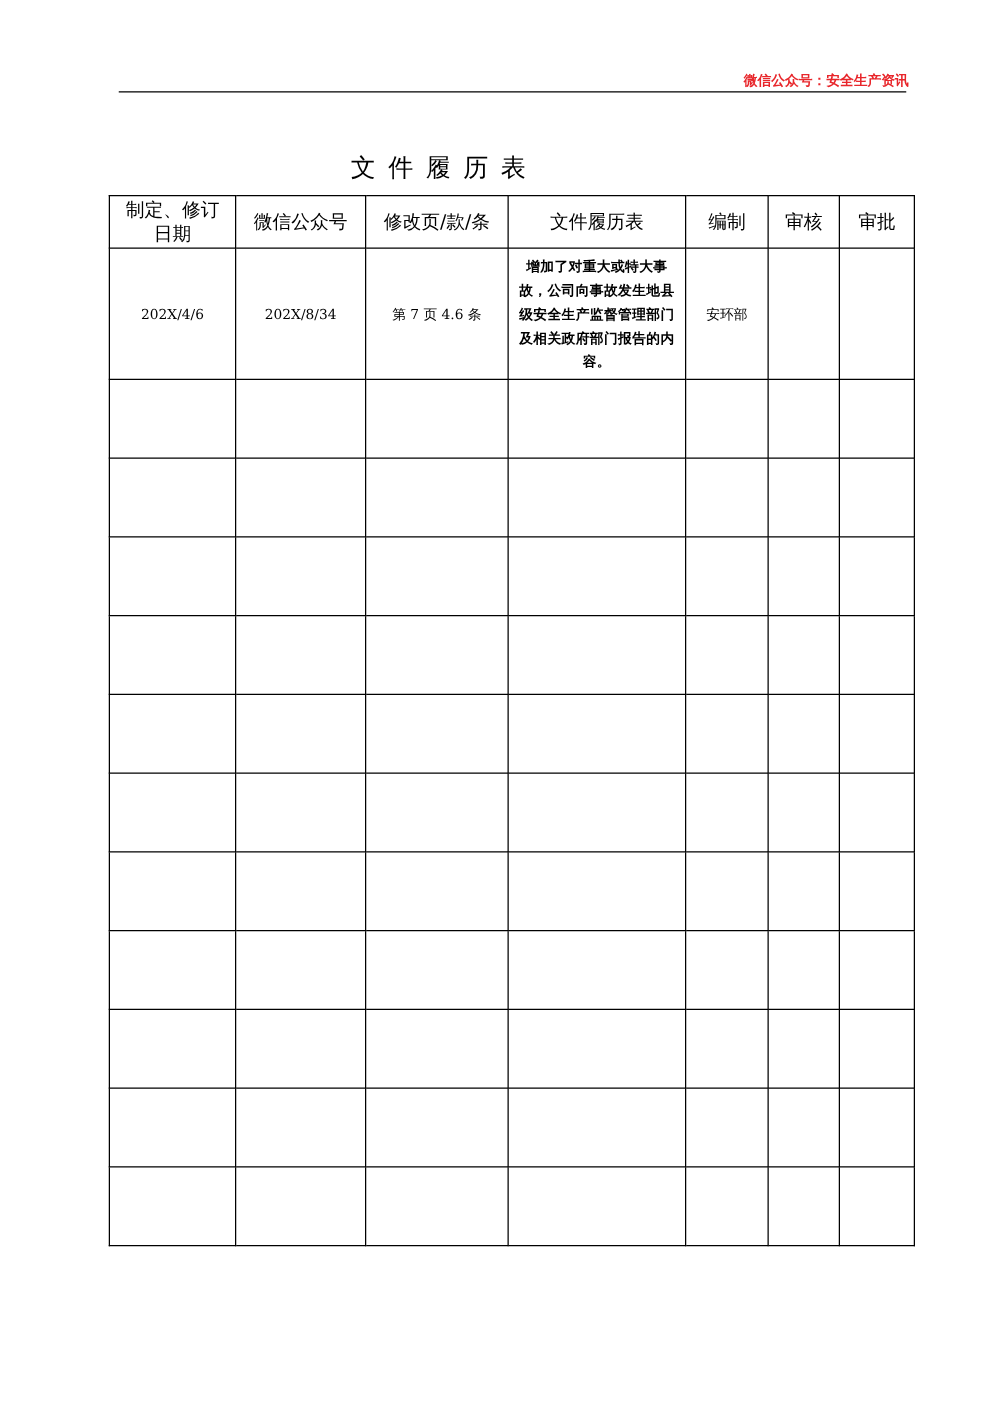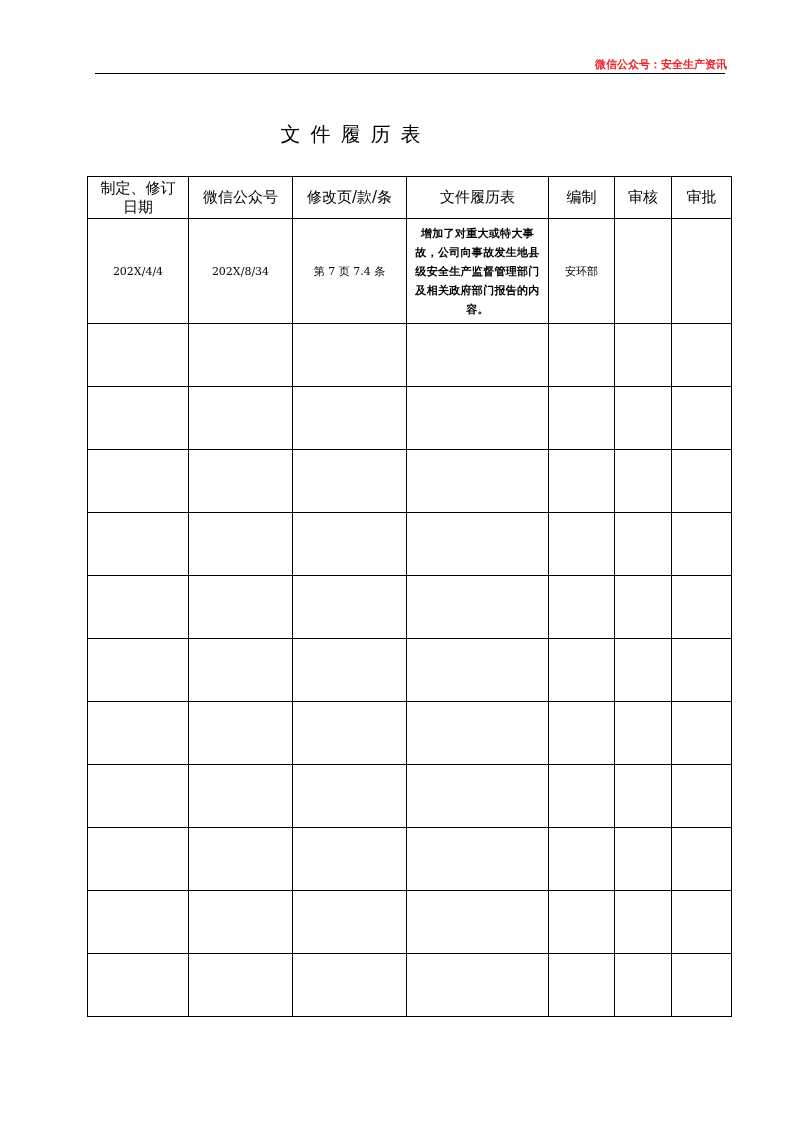--- a/index.html
+++ b/index.html
@@ -3,21 +3,21 @@
 <meta charset="utf-8">
 <style>
   html, body { margin: 0; padding: 0; background: #ffffff; }
   body { width: 793px; height: 1122px; position: relative; overflow: hidden;
          font-family: "DejaVu Serif", "Liberation Serif", serif; color: #000; }
   .header-note { position: absolute; right: 66px; top: 57px; font-size: 11px; color: #e8262b;
                  font-family: Liberation Mono, monospace; font-weight: bold; letter-spacing: 0px; }
   .header-rule { position: absolute; left: 95px; top: 73px; width: 630px; height: 0; border-top: 1px solid #000; }
   .doc-title { position: absolute; left: 0; width: 711px; top: 121px; text-align: center;
                font-size: 20px; letter-spacing: 10px; font-family: "DejaVu Sans", "Liberation Sans", sans-serif; }
-  table.history { position: absolute; left: 87px; top: 176px; border-collapse: collapse; table-layout: fixed; width: 644px; }
+  table.history { position: absolute; left: 87px; top: 156px; border-collapse: collapse; table-layout: fixed; width: 644px; }
   table.history td, table.history th { border: 1.5px solid #000; padding: 0; text-align: center; vertical-align: middle; }
   table.history th { font-family: "DejaVu Sans", "Liberation Sans", sans-serif; font-weight: normal; font-size: 15px; line-height: 19px; height: 41px; }
   table.history td { font-size: 11px; line-height: 19px; }
   tr.first-row td { height: 104px; }
   tr.empty-row td { height: 62px; }
   .content-cell { padding: 0 3px !important; font-size: 11px; letter-spacing: 0.3px; font-weight: bold; }
 </style>
 </head>
 <body>
 
@@ -42,23 +42,23 @@
       <th>微信公众号</th>
       <th>修改页/款/条</th>
       <th>文件履历表</th>
       <th>编制</th>
       <th>审核</th>
       <th>审批</th>
     </tr>
   </thead>
   <tbody id="tbody">
     <tr class="first-row">
-      <td>202X/4/4</td>
+      <td>202X/4/6</td>
       <td>202X/8/34</td>
-      <td>第 7 页  7.4 条</td>
+      <td>第 7 页  4.6 条</td>
       <td class="content-cell">增加了对重大或特大事故，公司向事故发生地县级安全生产监督管理部门及相关政府部门报告的内容。</td>
       <td>安环部</td>
       <td></td>
       <td></td>
     </tr>
   <tr class="empty-row">
         <td></td>
         <td></td>
         <td></td>
         <td></td>

